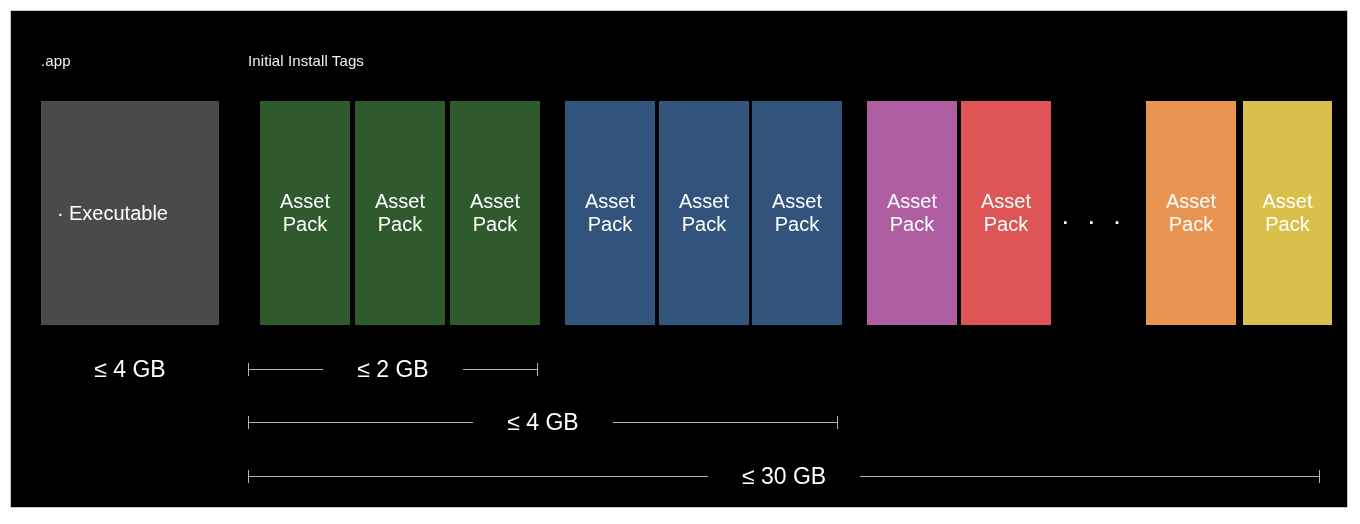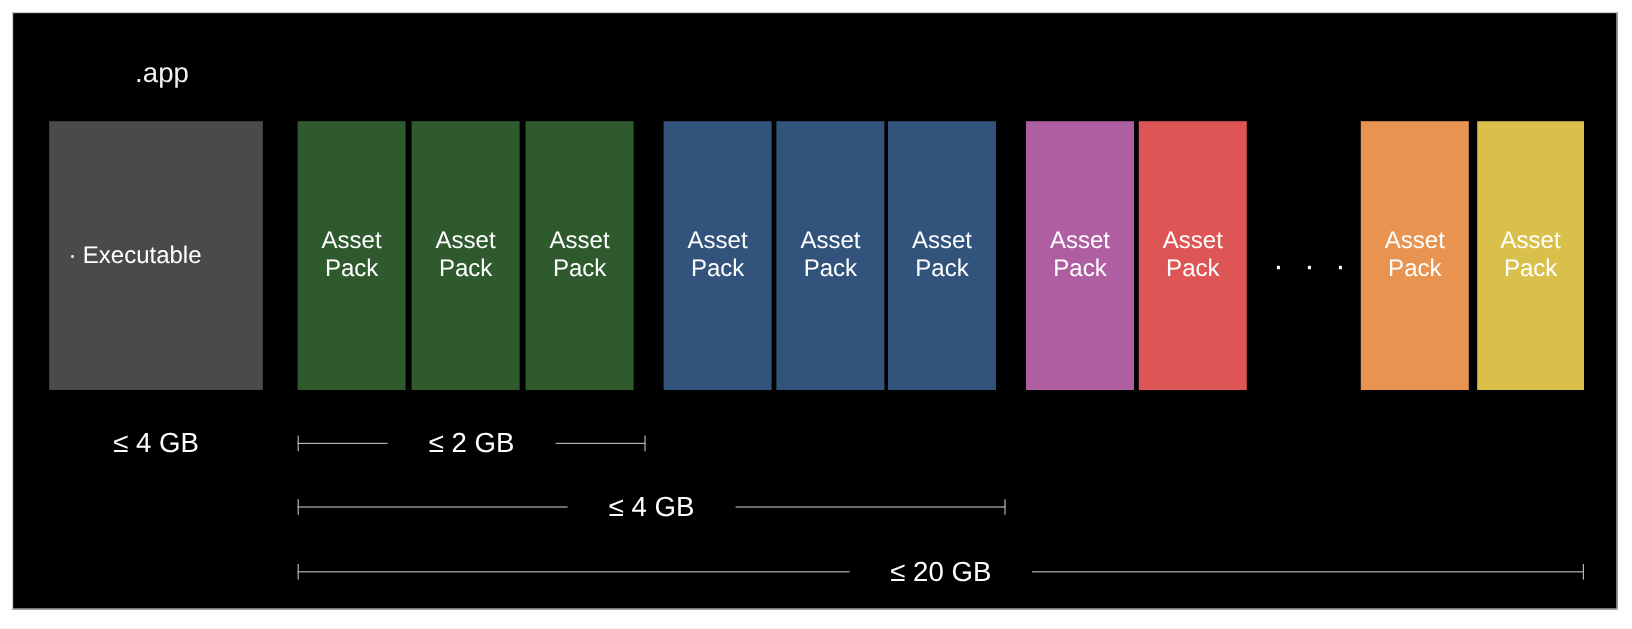--- a/index.html
+++ b/index.html
@@ -24,33 +24,33 @@
     background: #000000;
     border: 1px solid #c9c9c9;
     box-sizing: border-box;
     overflow: hidden;
   }
 
   
   .group-header {
     position: absolute;
     color: #f2f2f2;
-    font-size: 23px;
+    font-size: 15px;
     line-height: 23px;
-    text-align: center;
     white-space: nowrap;
     letter-spacing: 0.1px;
   }
 
   
   .bar {
     position: absolute;
     top: 90px;
     height: 224px;
     box-sizing: border-box;
+    margin-left: 12px;
   }
   .bar-label {
     position: absolute;
     left: 0;
     right: 0;
     top: 50%;
     transform: translateY(-50%);
     color: #ffffff;
     font-size: 20px;
     line-height: 23px;
@@ -140,20 +140,21 @@
   }
   .measure.no-rule .rule::before,
   .measure.no-rule .rule::after { display: none; }
 </style>
 </head>
 <body>
 
 <div id="slide">
 
   <div class="group-header" style="left: 30px; width: 188px; top: 38px;">.app</div>
+  <div class="group-header" style="left: 237px; width: 290px; top: 38px;">Initial Install Tags</div>
 
   <div class="appbox" style="left: 30px; width: 178px; background: rgb(74, 74, 77);">
     <div class="appbox-list">
         <div><span class="bullet">·</span><span>Executable</span></div>
       </div>
   </div>
 
   <div id="packs-layer">
       <div class="bar" style="left: 237px; width: 90px; background: rgb(47, 90, 46);">
         <div class="bar-label">Asset
@@ -210,18 +211,18 @@
         <div class="mlabel">≤ 2 GB</div>
         <div class="rule right"></div>
       </div>
       <div class="measure" style="left: 237px; width: 590px; top: 398px;">
         <div class="rule left"></div>
         <div class="mlabel">≤ 4 GB</div>
         <div class="rule right"></div>
       </div>
       <div class="measure" style="left: 237px; width: 1072px; top: 452px;">
         <div class="rule left"></div>
-        <div class="mlabel">≤ 20 GB</div>
+        <div class="mlabel">≤ 30 GB</div>
         <div class="rule right"></div>
       </div>
     </div>
 
 </div>
 
 </body></html>

